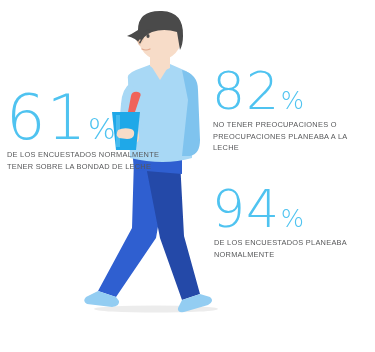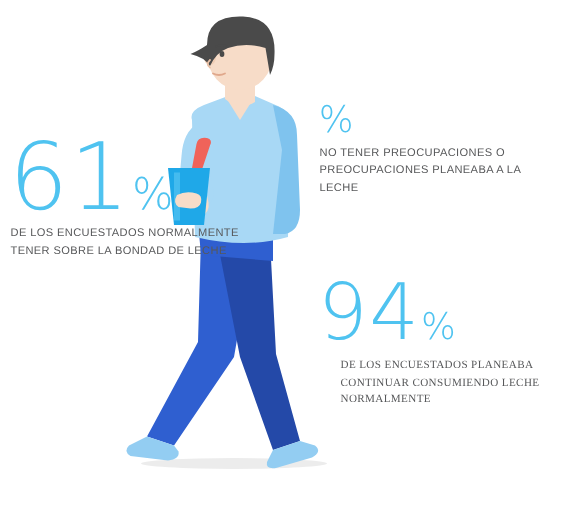--- a/index.html
+++ b/index.html
@@ -63,21 +63,21 @@
   #stat-61 .stat-body { margin-top: 5px; margin-left: 1px; }
 
   
   #stat-82 { left: 212px; top: 70px; }
   #stat-82 .stat-number { font-size: 52px; }
   #stat-82 .stat-body { margin-top: 5px; margin-left: 1px; }
 
   
   #stat-84 { left: 212px; top: 188px; }
   #stat-84 .stat-number { font-size: 52px; }
-  #stat-84 .stat-body { margin-top: 5px; margin-left: 15px; font-family: Liberation Serif, serif; }
+  #stat-84 .stat-body { margin-top: 5px; margin-left: 2px; }
 </style>
 </head>
 <body>
 
 <div id="infographic">
 
   <div class="illustration">
     <svg width="160" height="316" viewBox="0 0 160 316" xmlns="http://www.w3.org/2000/svg">
 
       <ellipse cx="78" cy="301" rx="62" ry="3.6" fill="#ececec"></ellipse>
@@ -133,34 +133,34 @@
         <span class="pct">%</span>
     </div>
     <div class="stat-body">
       <div>DE LOS ENCUESTADOS NORMALMENTE</div>
       <div>TENER SOBRE LA BONDAD DE LECHE</div>
     </div>
   </div>
 
   <div class="stat" id="stat-82">
     <div class="stat-number">
+      <span>82</span>
         <span class="pct">%</span>
     </div>
     <div class="stat-body">
       <div>NO TENER PREOCUPACIONES O</div>
       <div>PREOCUPACIONES PLANEABA A LA</div>
       <div>LECHE</div>
     </div>
   </div>
 
   <div class="stat" id="stat-84">
     <div class="stat-number">
       <span>94</span>
         <span class="pct">%</span>
     </div>
     <div class="stat-body">
       <div>DE LOS ENCUESTADOS PLANEABA</div>
-      <div>CONTINUAR CONSUMIENDO LECHE</div>
       <div>NORMALMENTE</div>
     </div>
   </div>
 
 </div>
 
 </body></html>

